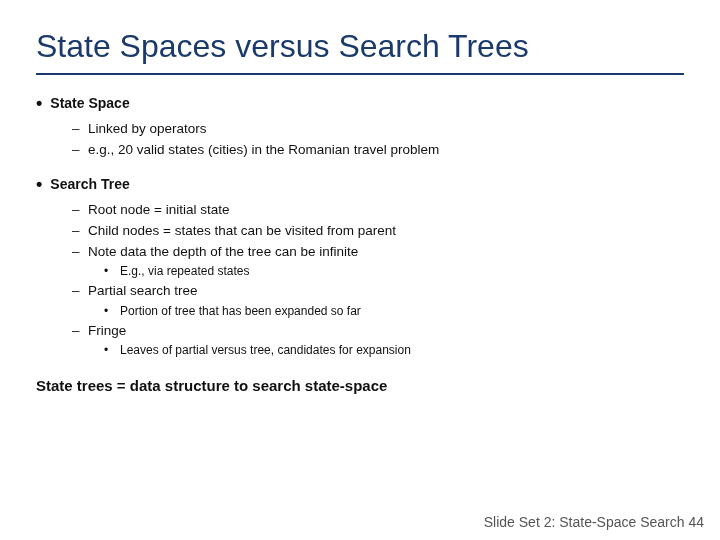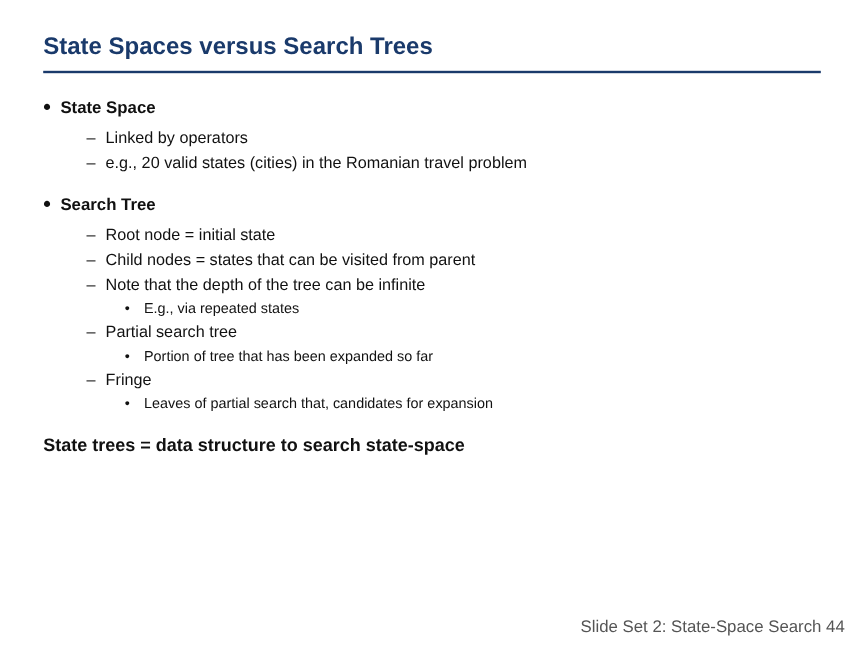--- a/index.html
+++ b/index.html
@@ -17,22 +17,22 @@
     }
 
     .slide {
       width: 720px;
       height: 540px;
       padding: 28px 36px 20px 36px;
       position: relative;
     }
 
     .title {
-      font-size: 20px;
-      font-weight: bold;
+      font-size: 32px;
+      font-weight: normal;
       color: #1a3a6b;
       margin-bottom: 8px;
     }
 
     .divider {
       border: none;
       border-top: 2px solid #1a3a6b;
       margin-bottom: 18px;
     }
 
@@ -139,35 +139,35 @@
         <span>Search Tree</span>
       </div>
       <ul class="sub-list">
         <li>
           <span>Root node = initial state</span>
         </li>
         <li>
           <span>Child nodes = states that can be visited from parent</span>
         </li>
         <li>
-          <span>Note that the depth of the tree can be infinite</span>
+          <span>Note data the depth of the tree can be infinite</span>
           <ul class="sub-sub-list">
             <li>E.g., via repeated states</li>
           </ul>
         </li>
         <li>
           <span>Partial search tree</span>
           <ul class="sub-sub-list">
             <li>Portion of tree that has been expanded so far</li>
           </ul>
         </li>
         <li>
           <span>Fringe</span>
           <ul class="sub-sub-list">
-            <li>Leaves of partial search that, candidates for expansion</li>
+            <li>Leaves of partial versus tree, candidates for expansion</li>
           </ul>
         </li>
       </ul>
     </div>
 
   </div>
 
   <div class="bottom-statement">State trees = data structure to search state-space</div>
 
   <div class="slide-number">Slide Set 2: State-Space Search  44</div>

